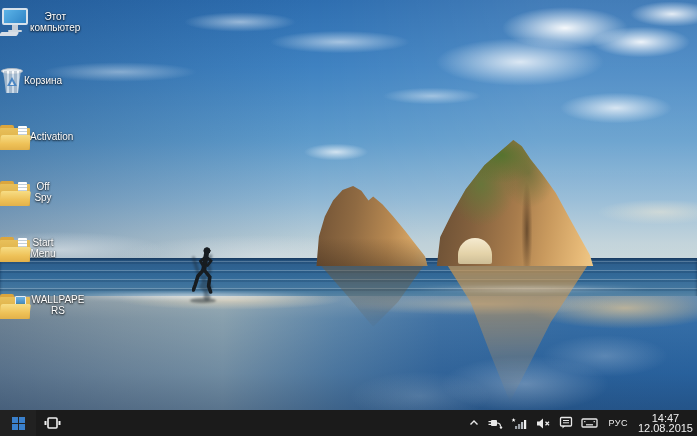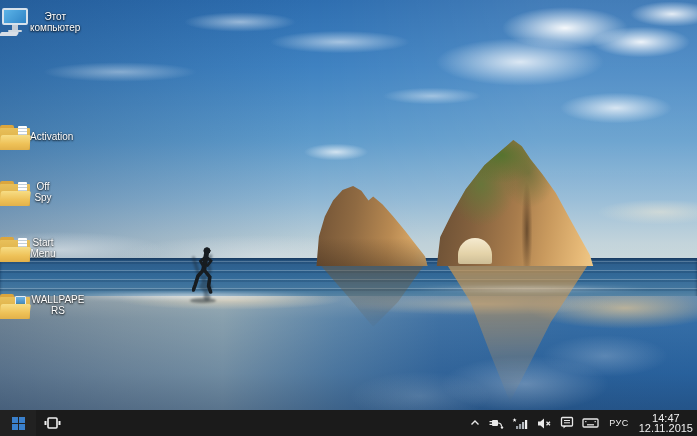--- a/index.html
+++ b/index.html
@@ -201,20 +201,30 @@
       <div class="pc">
           <div class="screen"></div>
           <div class="stand"></div>
           <div class="base"></div>
           <div class="kbd"></div>
         </div>
     </div>
     <div class="desk-label">Этот компьютер</div>
   </div>
 
+  <div class="desk-icon" style="top:64px">
+    <div class="glyph">
+      <div class="bin">
+          <div class="rim"></div>
+          <div class="body"></div>
+          <div class="sym"></div>
+        </div>
+    </div>
+    <div class="desk-label">Корзина</div>
+  </div>
 
   <div class="desk-icon" style="top:176px">
     <div class="glyph">
       <div class="folder">
           <div class="back"></div>
           <div class="body"></div>
           <div class="paper"></div>
           <div class="front"></div>
         </div>
     </div>
@@ -315,18 +325,18 @@
         <svg width="17" height="12" viewBox="0 0 17 12">
           <rect x="1" y="2" width="15" height="8" rx="1" fill="none" stroke="#e8e8e8" stroke-width="1.3"></rect>
           <path d="M5 7.8 H12" stroke="#e8e8e8" stroke-width="1.2"></path>
           <rect x="3.2" y="4" width="1.2" height="1.2" fill="#e8e8e8"></rect>
           <rect x="12.6" y="4" width="1.2" height="1.2" fill="#e8e8e8"></rect>
         </svg>
       </div>
       <div class="lang">РУС</div>
       <div class="clock">
         <div>14:47</div>
-        <div>12.11.2015</div>
+        <div>12.08.2015</div>
       </div>
     </div>
   </div>
 
 </div>
 
 </body></html>

